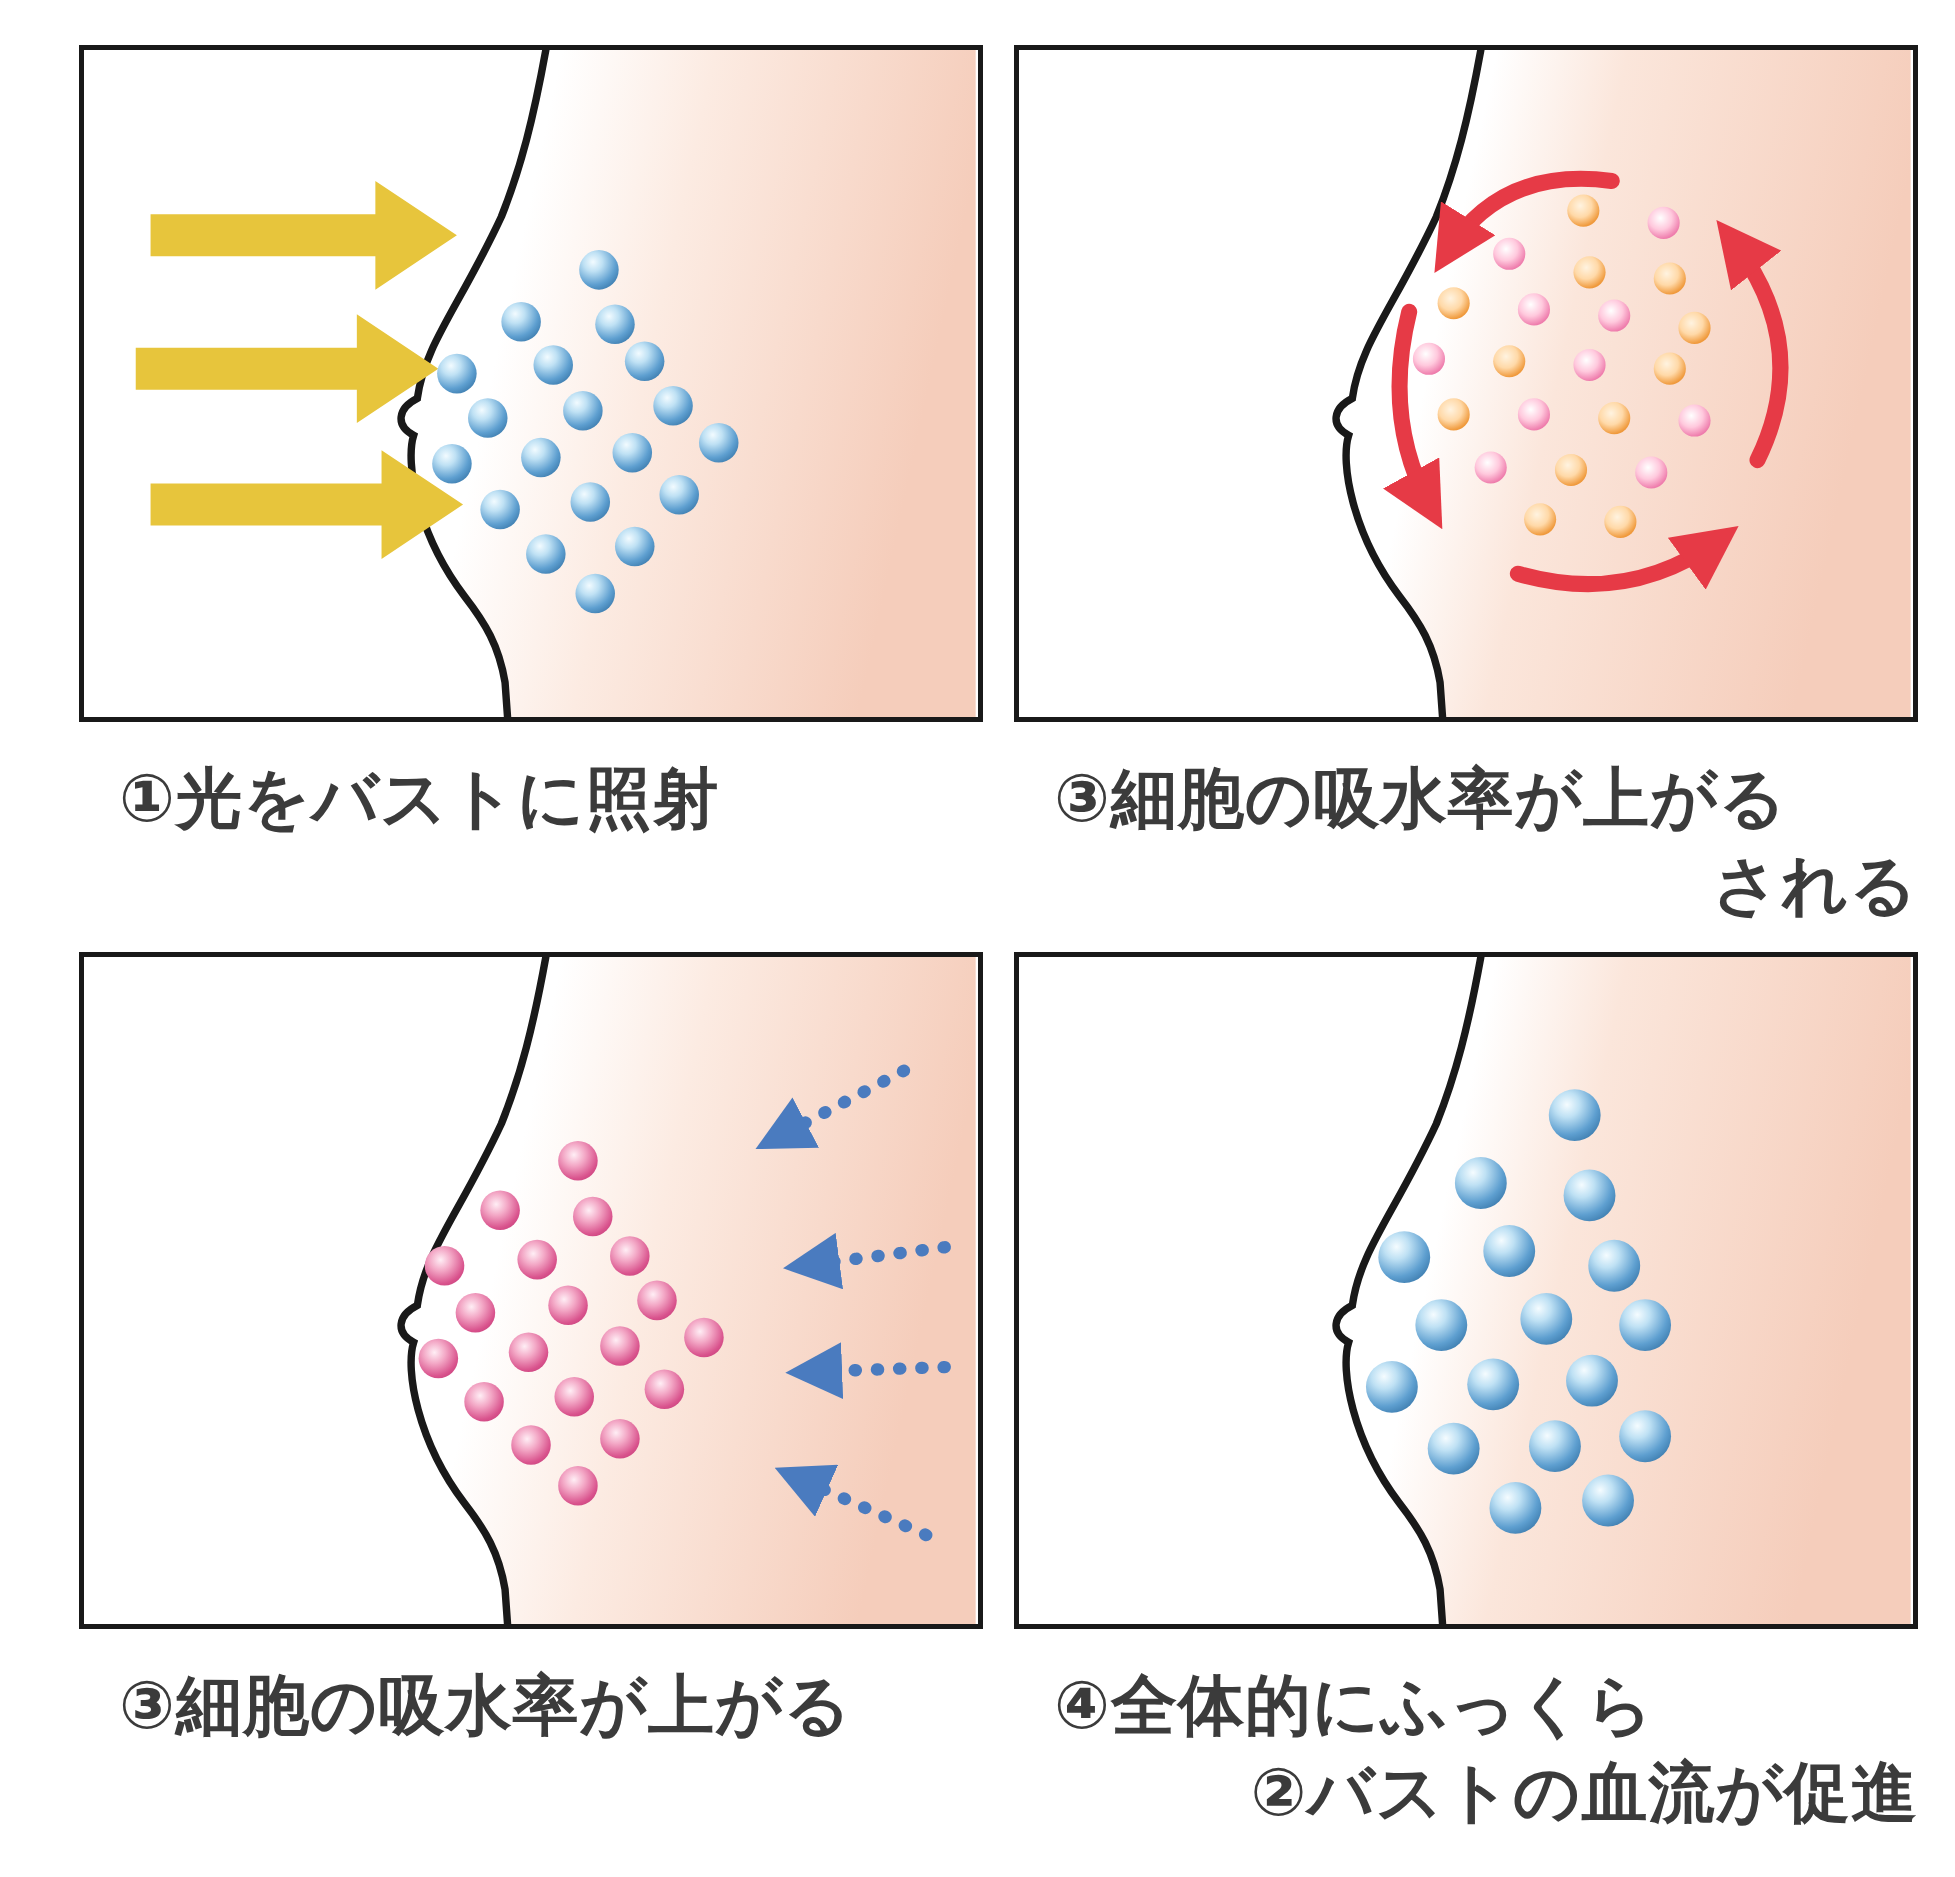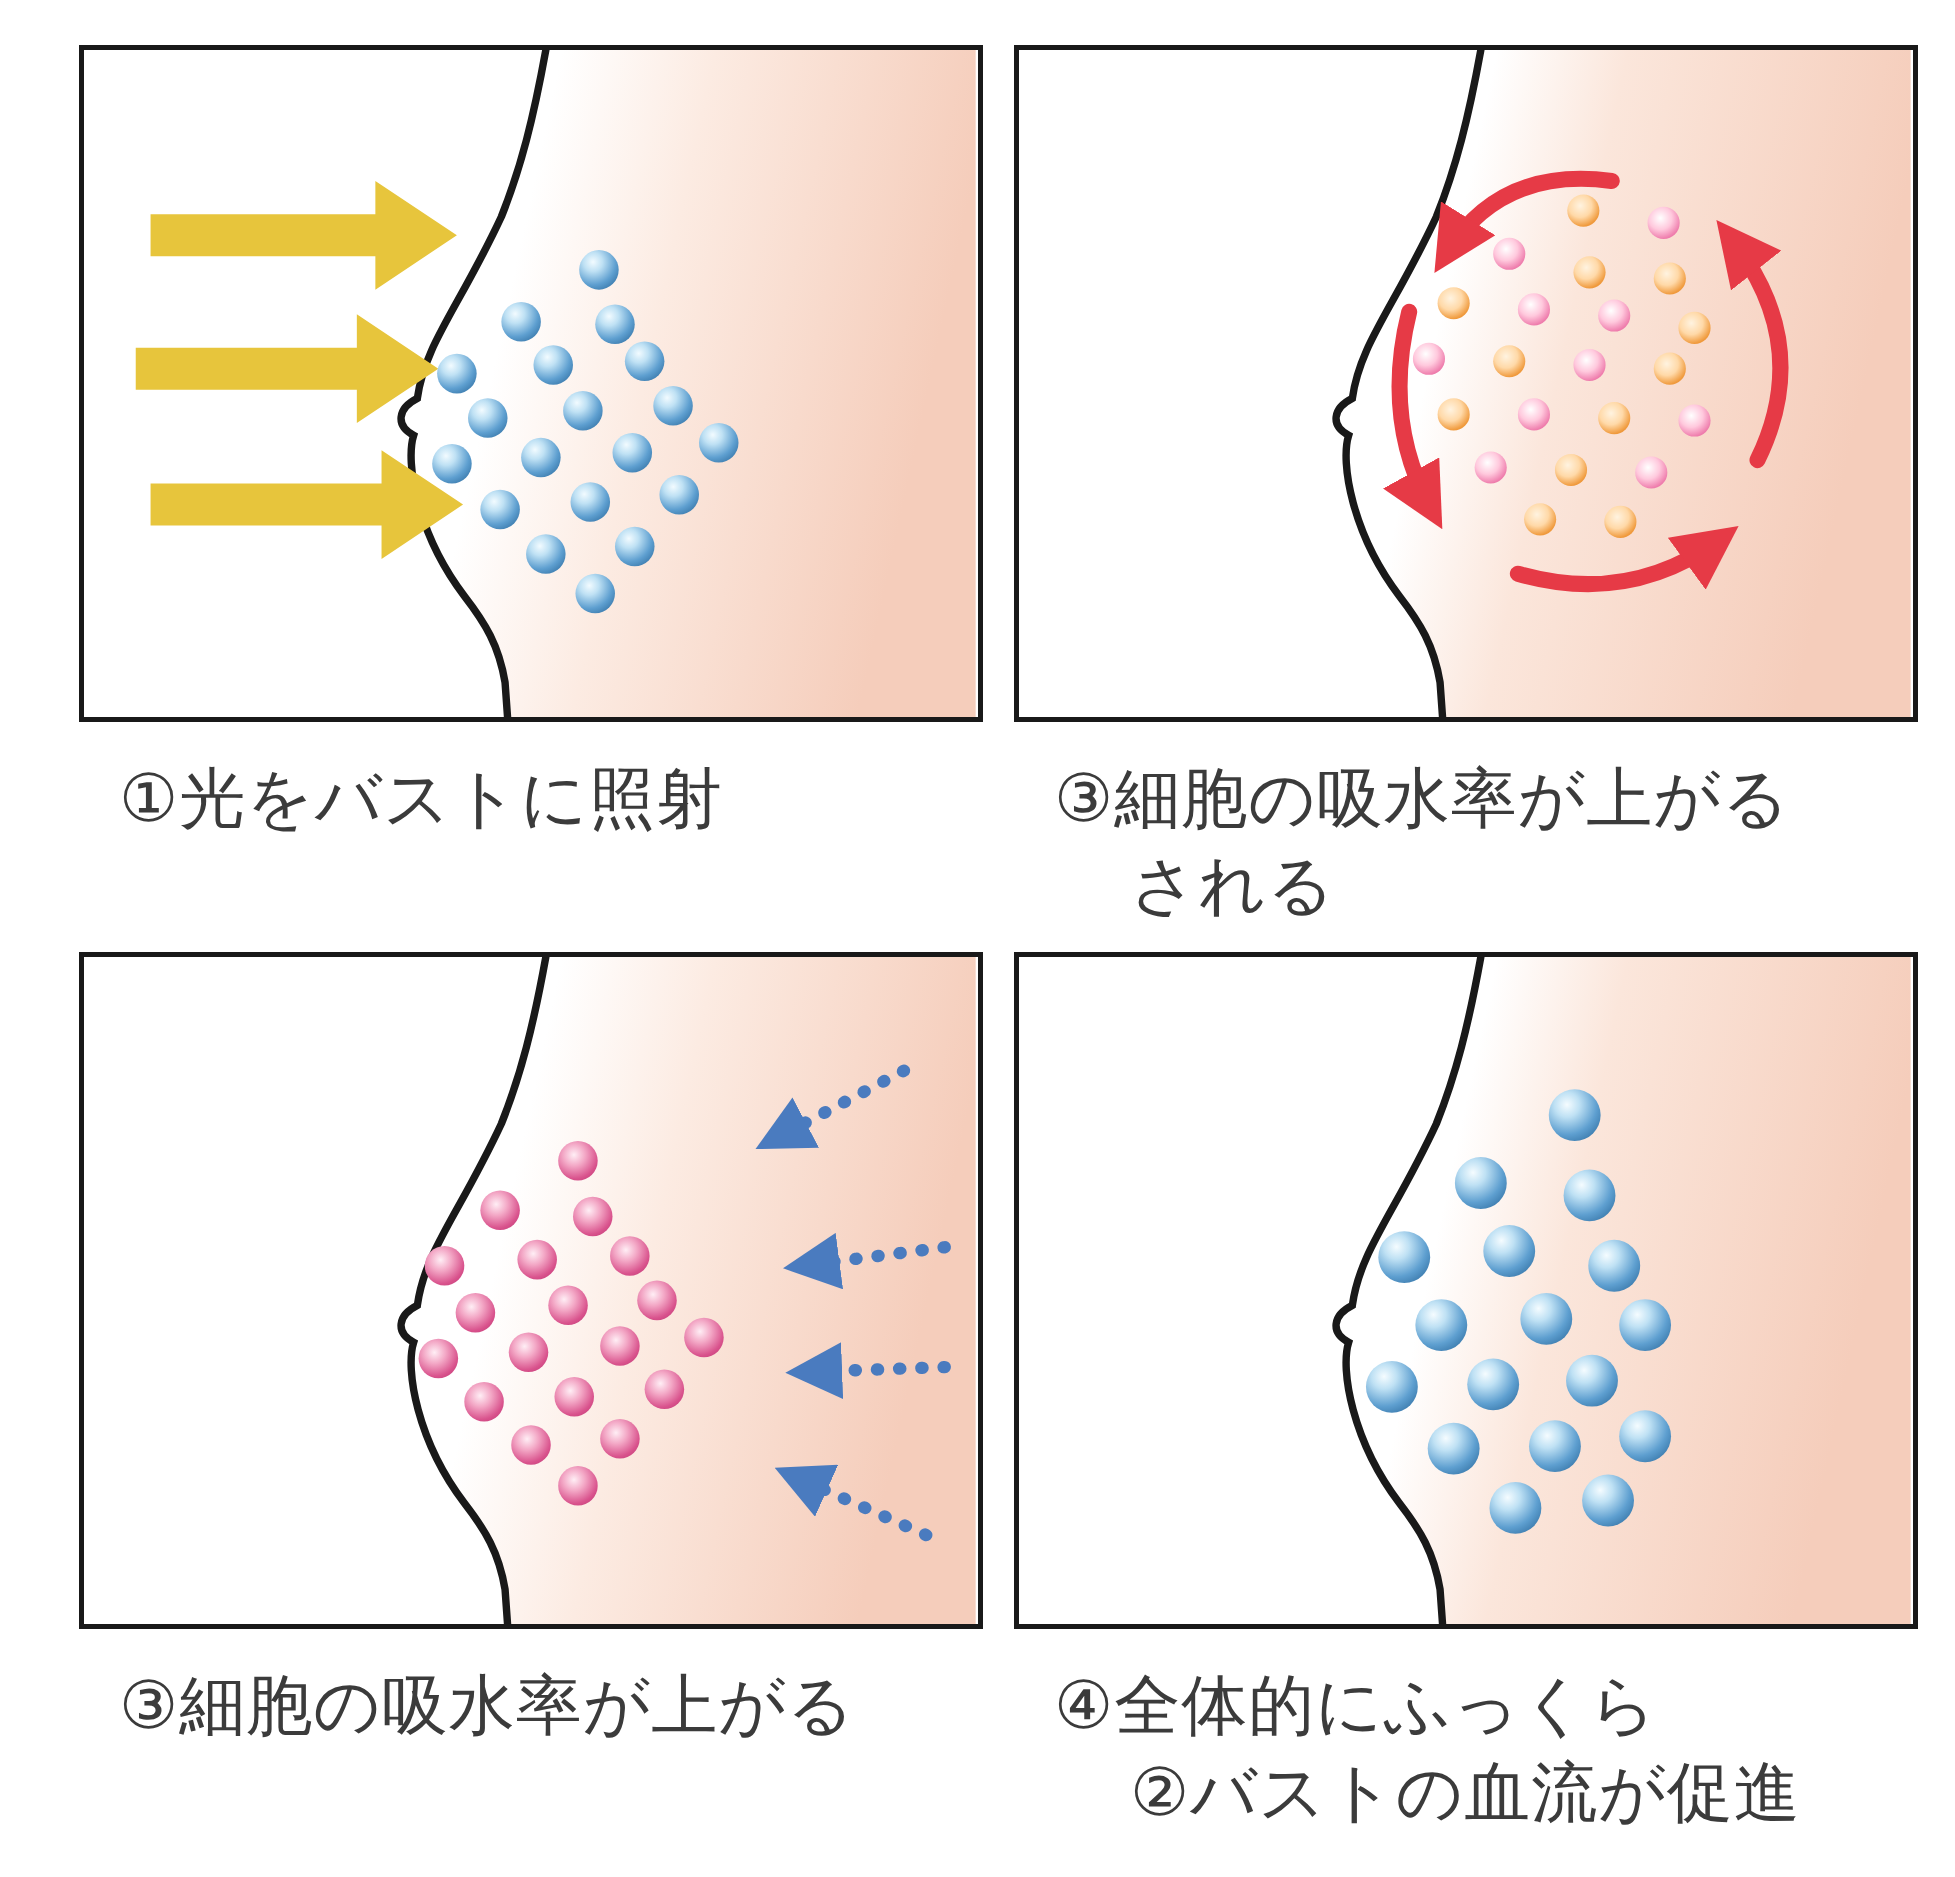--- a/index.html
+++ b/index.html
@@ -18,26 +18,26 @@
   .panel{
     width:894px;height:667px;
     border:5.1px solid #191919;
     background:#ffffff;
     box-sizing:content-box;
   }
   .panel svg{display:block;width:894px;height:667px;}
   .caption{
     margin:33px 0 22.4px 40px;
     font-size:66px;
-    font-weight:400;
+    font-weight:700;
     color:#3b3b3b;
     line-height:1.32;
     letter-spacing:1px;
   }
-  .cap-line2{text-indent:1.15em;}
+  .cap-line2{text-indent:1.15em;text-align:right;}
 </style>
 </head>
 <body>
 
 <div class="grid">
 
   <div class="figure">
     <div class="panel">
       <svg viewBox="0 0 720 540">
         <defs>

